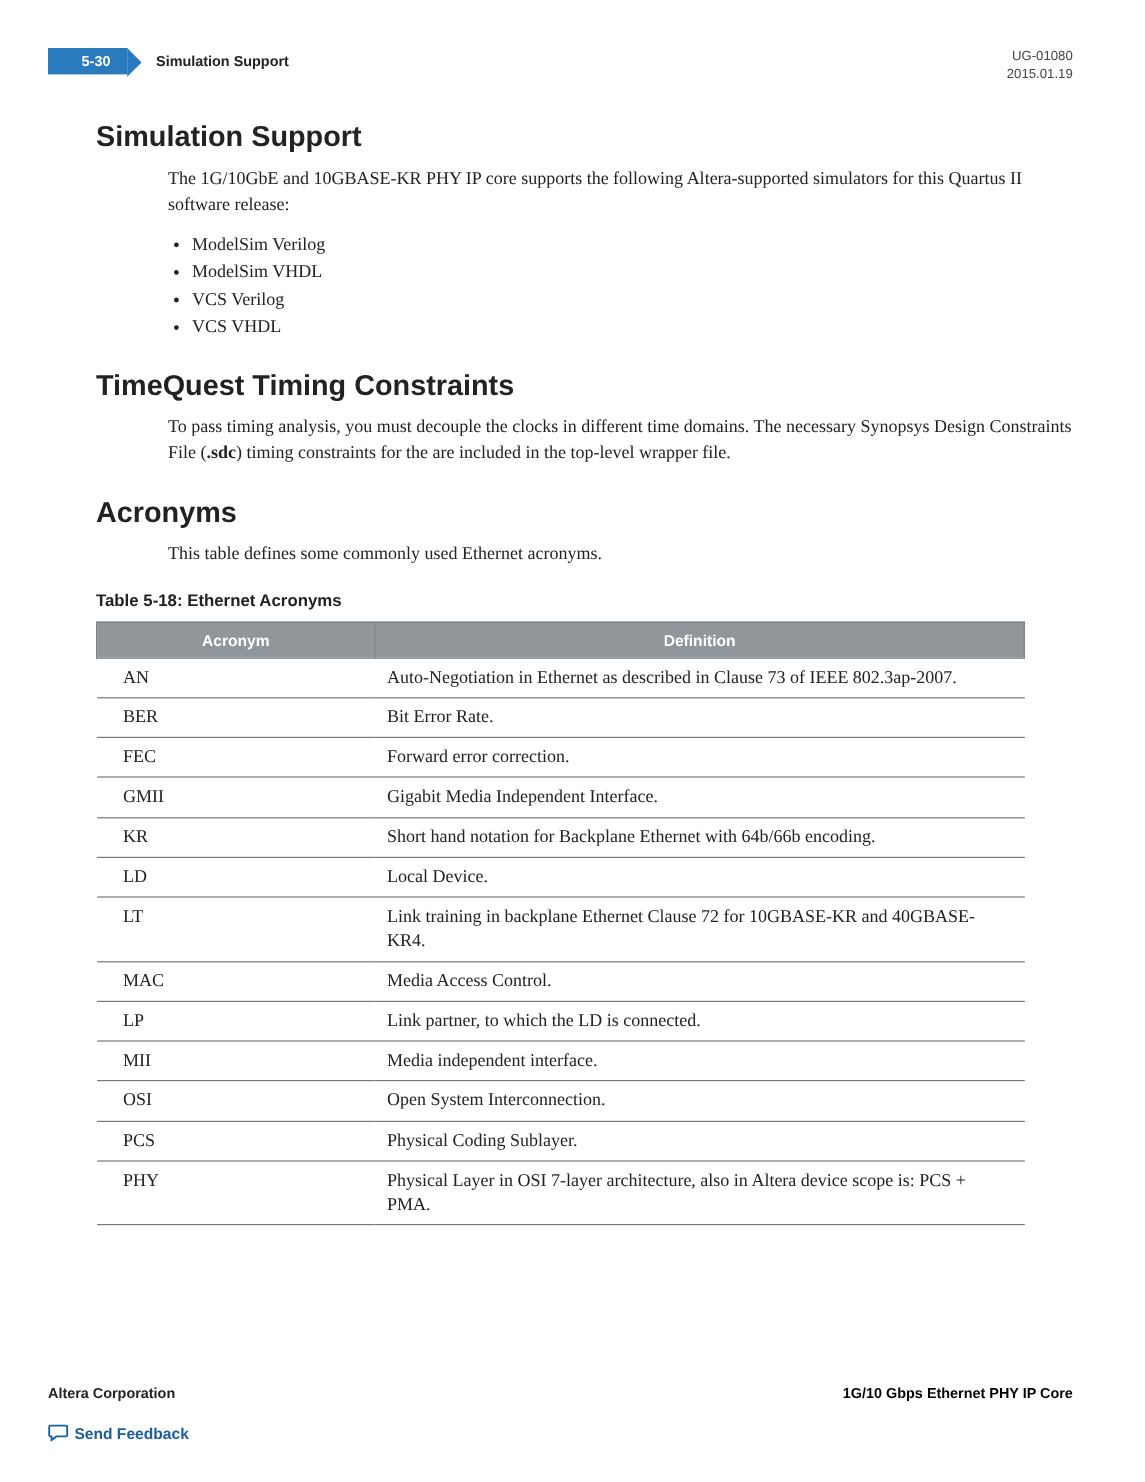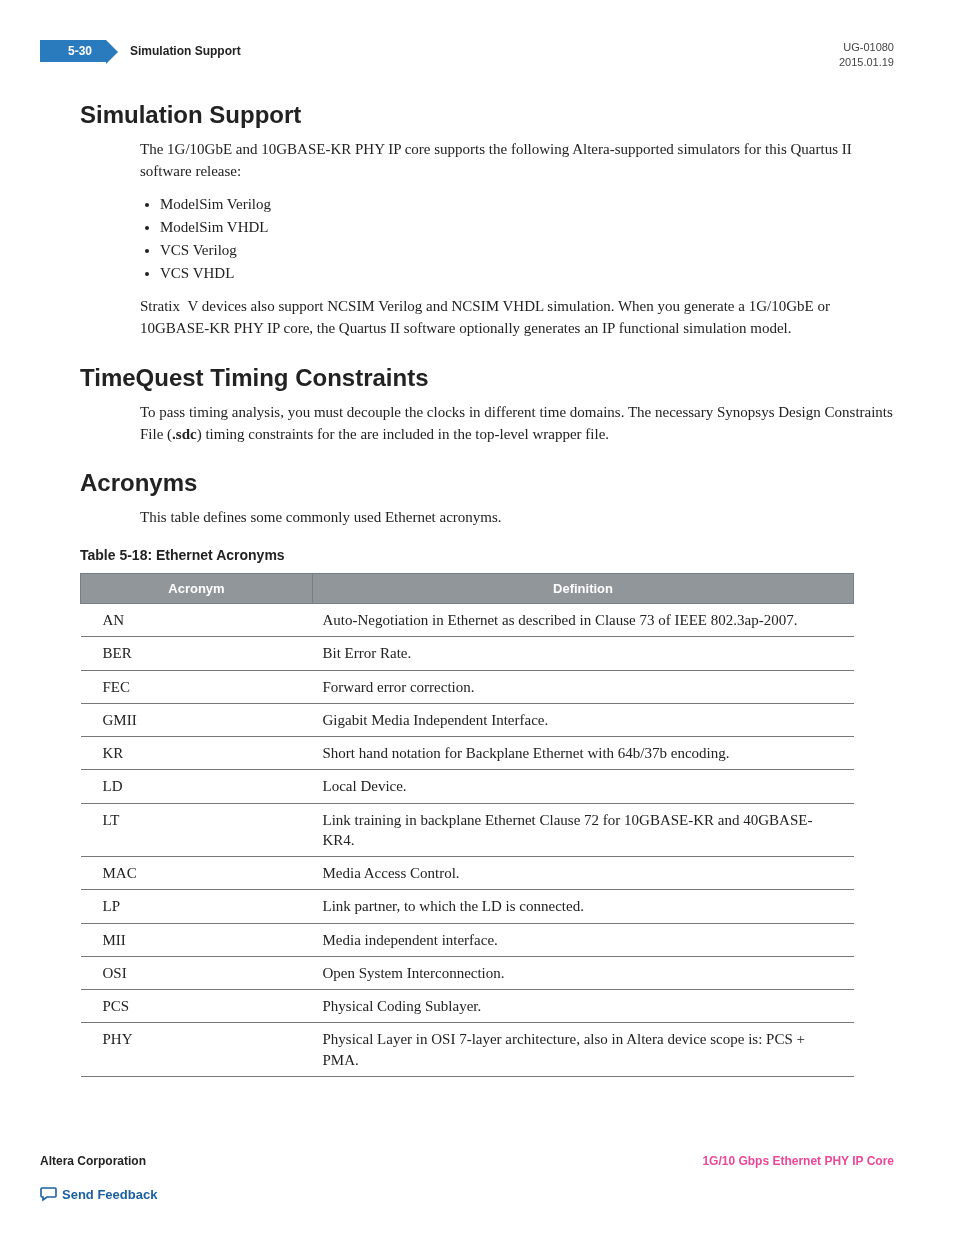--- a/index.html
+++ b/index.html
@@ -117,21 +117,21 @@
     right: 60px;
   }
   .footer-row {
     display: flex;
     justify-content: space-between;
     font-family: 'Segoe UI', Arial, sans-serif;
     font-weight: bold;
     font-size: 12px;
   }
   .footer-left { color: #222; }
-  .footer-right { color: #ec4899; }
+  .footer-right { color: #000000; }
   .feedback {
     text-align: left;
     margin-top: 18px;
     font-family: 'Segoe UI', Arial, sans-serif;
     font-weight: bold;
     font-size: 13px;
     color: #1a5fa0;
   }
   .feedback-icon {
     display: inline-block;
@@ -157,21 +157,20 @@
   </div>
 
   <h1>Simulation Support</h1>
   <p class="body-text">The 1G/10GbE and 10GBASE-KR PHY IP core supports the following Altera-supported simulators for this Quartus II software release:</p>
   <ul class="bullets">
     <li>ModelSim Verilog</li>
     <li>ModelSim VHDL</li>
     <li>VCS Verilog</li>
     <li>VCS VHDL</li>
   </ul>
-  <p class="body-text">Stratix&nbsp;&nbsp;V devices also support NCSIM Verilog and NCSIM VHDL simulation. When you generate a 1G/10GbE or 10GBASE-KR PHY IP core, the Quartus II software optionally generates an IP functional simulation model.</p>
 
   <h1>TimeQuest Timing Constraints</h1>
   <p class="body-text">
     <span>To pass timing analysis, you must decouple the clocks in different time domains. The necessary Synopsys Design Constraints File (</span><span class="bold-inline">.sdc</span><span>) timing constraints for the are included in the top-level wrapper file.</span>
   </p>
 
   <h1>Acronyms</h1>
   <p class="body-text">This table defines some commonly used Ethernet acronyms.</p>
   <div class="table-caption">Table 5-18: Ethernet Acronyms</div>
 
@@ -194,21 +193,21 @@
         <tr>
           <td>FEC</td>
           <td>Forward error correction.</td>
         </tr>
         <tr>
           <td>GMII</td>
           <td>Gigabit Media Independent Interface.</td>
         </tr>
         <tr>
           <td>KR</td>
-          <td>Short hand notation for Backplane Ethernet with 64b/37b encoding.</td>
+          <td>Short hand notation for Backplane Ethernet with 64b/66b encoding.</td>
         </tr>
         <tr>
           <td>LD</td>
           <td>Local Device.</td>
         </tr>
         <tr>
           <td>LT</td>
           <td>Link training in backplane Ethernet Clause 72 for 10GBASE-KR and 40GBASE-KR4.</td>
         </tr>
         <tr>

